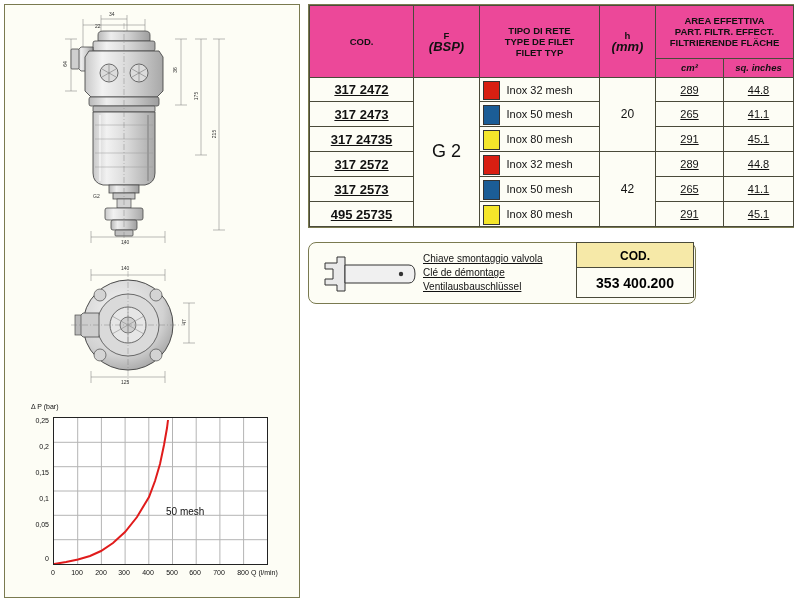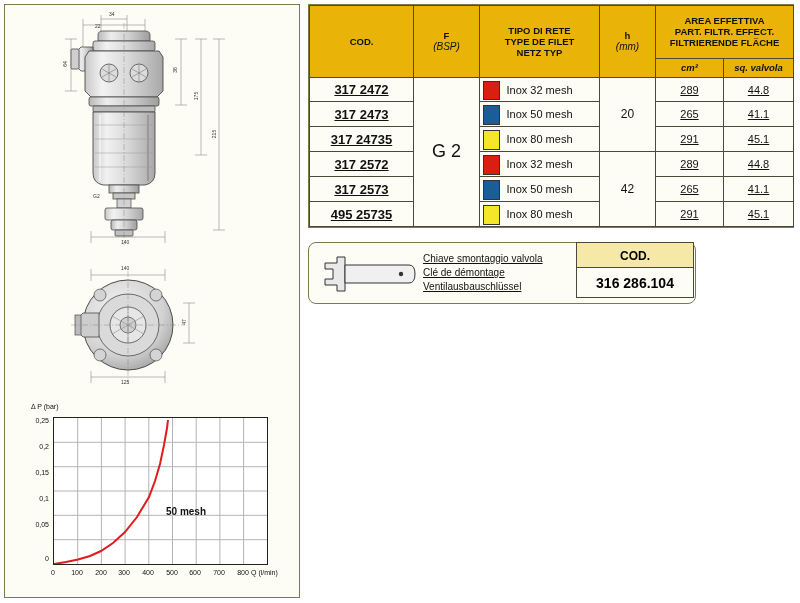--- a/index.html
+++ b/index.html
@@ -24,42 +24,42 @@
   
   #chart-block{position:absolute;left:14px;top:398px;width:268px;height:190px;}
   #chart-plot{
     position:absolute;left:34px;top:14px;width:215px;height:148px;
     background:#fff;border:1px solid #222;box-sizing:border-box;
   }
   .ylab{position:absolute;font-size:7px;color:#111;text-align:right;}
   .xlab{position:absolute;font-size:7px;color:#111;text-align:center;width:24px;}
   #chart-title-y{position:absolute;left:12px;top:0px;font-size:7px;color:#111;line-height:8px;}
   #chart-title-x{position:absolute;left:232px;top:166px;font-size:7px;color:#111;}
-  #curve-label{position:absolute;left:112px;top:88px;font-size:10px;font-weight:bold;color:#111;}
+  #curve-label{position:absolute;left:112px;top:88px;font-size:10px;font-weight:normal;color:#111;}
 
   
   #table-panel{
     position:absolute;left:308px;top:4px;width:486px;height:224px;
     background:#fdfdf5;border:1px solid #7a7a50;box-sizing:border-box;
   }
   table.main{
     border-collapse:collapse;width:100%;height:100%;table-layout:fixed;
     font-size:10px;color:#111;
   }
   table.main td, table.main th{
     border:1px solid #4a4a3a;text-align:center;vertical-align:middle;padding:0;
   }
-  th.hdr{background:#eab308;font-size:9.5px;font-weight:bold;line-height:11px;}
+  th.hdr{background:#ec4899;font-size:9.5px;font-weight:bold;line-height:11px;}
   td.cod{font-weight:bold;font-size:13px;background:#fdfdf5;text-decoration:underline;}
   td.f-col{font-size:18px;}
   td.net{font-size:11px;text-align:left;padding-left:22px;position:relative;}
   .swatch{position:absolute;left:3px;top:3px;width:15px;height:calc(100% - 6px);border:1px solid #333;}
   td.h-col{font-size:12px;}
   td.area{font-size:11px;text-decoration:underline;}
-  .sub-i{font-style:italic;font-size:10px;font-weight:normal;}
+  .sub-i{font-style:italic;font-size:13px;font-weight:bold;}
 
   
   #accessory-panel{
     position:absolute;left:308px;top:242px;width:388px;height:62px;
     background:#fdfdf5;border:1px solid #7a7a50;border-radius:8px;box-sizing:border-box;
   }
   #acc-text{position:absolute;left:114px;top:9px;font-size:10px;color:#111;line-height:14px;text-decoration:underline;}
   #acc-code-box{
     position:absolute;left:576px;top:242px;width:118px;height:62px;
   }
@@ -271,35 +271,35 @@
       <tbody>
           <tr>
         <th class="hdr" rowspan="2">COD.</th>
         <th class="hdr" rowspan="2">
           <div>F</div>
           <div class="sub-i">(BSP)</div>
         </th>
         <th class="hdr" rowspan="2">
           <div>TIPO DI RETE</div>
           <div>TYPE DE FILET</div>
-          <div>NETZ TYP</div>
+          <div>FILET TYP</div>
         </th>
         <th class="hdr" rowspan="2">
           <div>h</div>
           <div class="sub-i">(mm)</div>
         </th>
         <th class="hdr" colspan="2">
           <div>AREA EFFETTIVA</div>
           <div>PART. FILTR. EFFECT.</div>
           <div>FILTRIERENDE FLÄCHE</div>
         </th>
       </tr>
       <tr>
         <th class="hdr sub-i">cm²</th>
-        <th class="hdr sub-i">sq. valvola</th>
+        <th class="hdr sub-i">sq. inches</th>
       </tr>
 
       <tr>
         <td class="cod">317 2472</td>
         <td class="f-col" rowspan="6">G 2</td>
         <td class="net">
           <span class="swatch" style="background:#d81f12"></span>
           <span>Inox 32 mesh</span>
         </td>
         <td class="h-col" rowspan="3">20</td>
@@ -364,16 +364,16 @@
     </svg>
     <div id="acc-text">
       <div>Chiave smontaggio valvola</div>
       <div>Clé de démontage</div>
       <div>Ventilausbauschlüssel</div>
     </div>
   </div>
 
   <div id="acc-code-box">
     <div class="acc-cod-head">COD.</div>
-    <div class="acc-cod-val">316 286.104</div>
+    <div class="acc-cod-val">353 400.200</div>
   </div>
 
 </div>
 
 </body></html>

